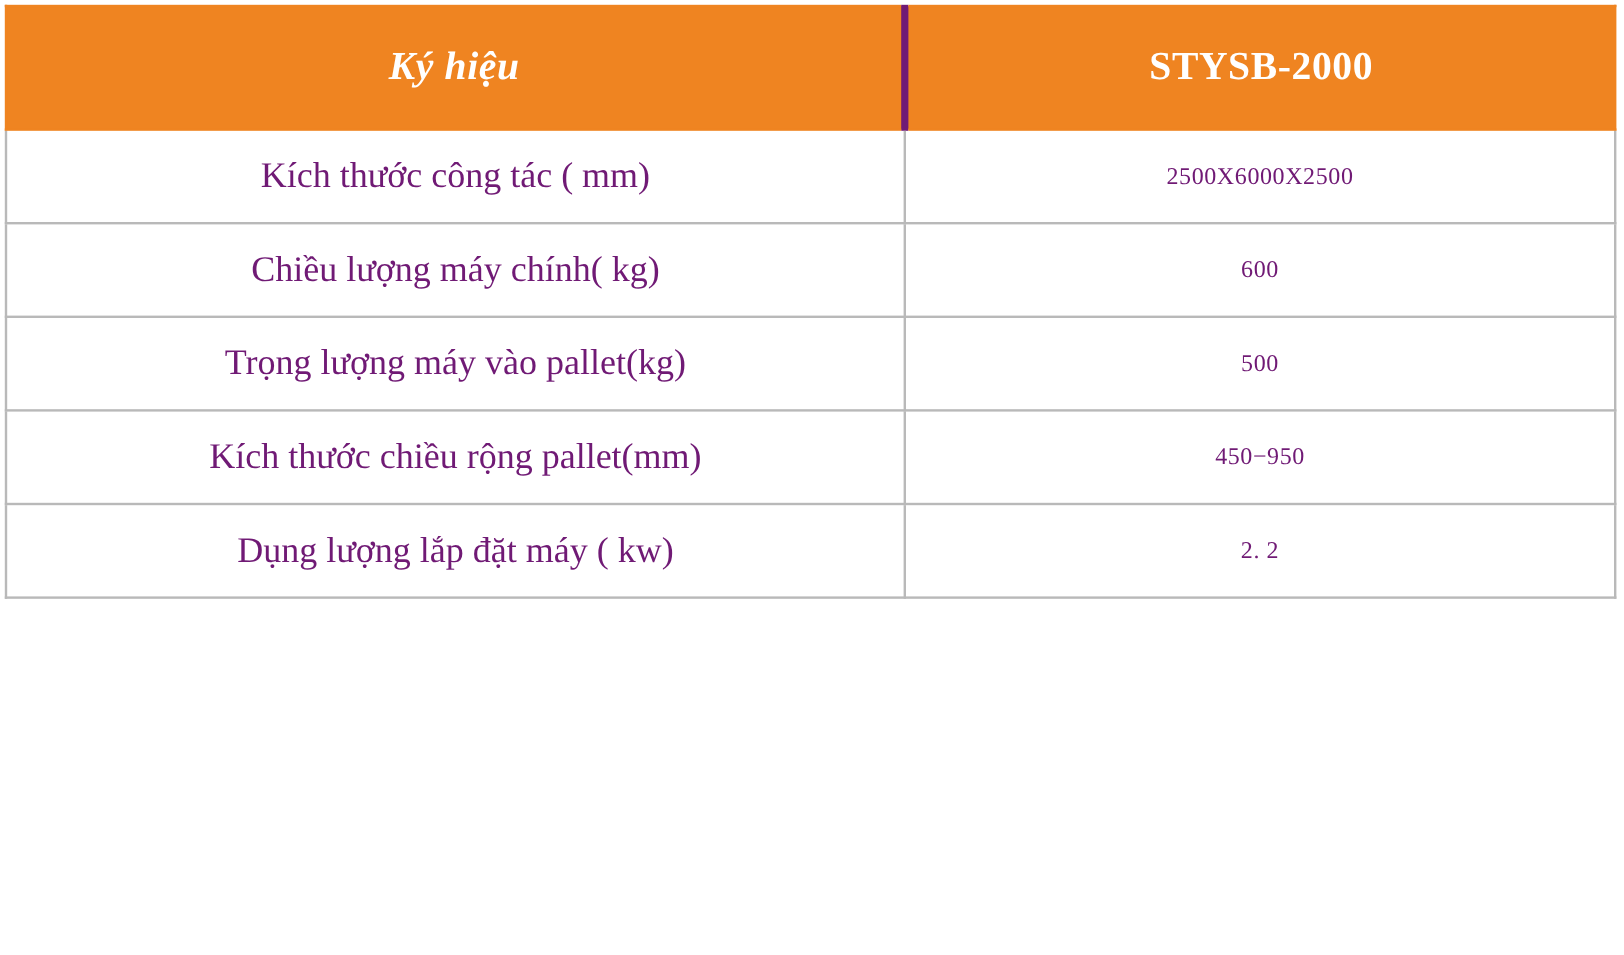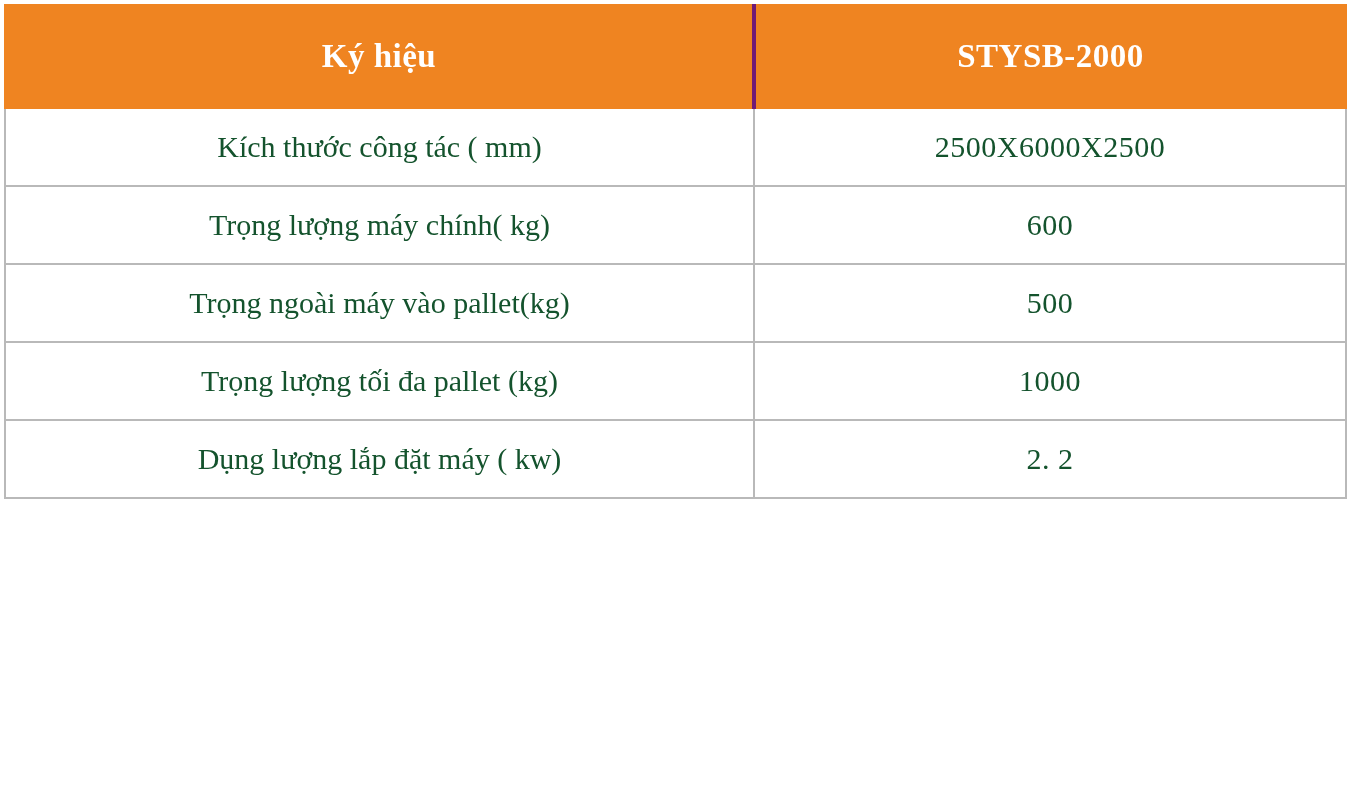--- a/index.html
+++ b/index.html
@@ -30,44 +30,45 @@
   table.spec-table col.c1 { width: 749px; }
   table.spec-table col.c2 { width: 592px; }
 
   .spec-table th,
   .spec-table td {
     border: 2px solid #b9b9b9;
     text-align: center;
     vertical-align: middle;
     padding: 0;
     font-family: "Liberation Serif", serif;
-    color: #14532d;
+    color: #701a75;
   }
   .spec-table thead th {
     background: #ef8421;
     color: #ffffff;
     font-weight: bold;
     font-size: 33px;
     height: 101px;
     letter-spacing: 0.5px;
     border-color: #ef8421;
   }
   .spec-table thead th.head-left {
-    border-right: 4px solid #701a75;
+    border-right: 6px solid #701a75;
+    font-style: italic;
   }
   .spec-table tbody td {
     height: 76px;
     font-size: 30px;
     font-weight: normal;
   }
   .spec-table tbody td.label {
     font-size: 30px;
   }
   .spec-table tbody td.value {
-    font-size: 30px;
+    font-size: 20px;
     letter-spacing: 0.5px;
   }
   
   .spec-table {
     border: 2px solid #b9b9b9;
   }
 </style>
 </head>
 <body>
 
@@ -82,30 +83,30 @@
         <th class="head-left">Ký hiệu</th>
         <th class="head-right">STYSB-2000</th>
       </tr>
     </thead>
     <tbody>
       <tr>
         <td class="label">Kích thước công tác ( mm)</td>
         <td class="value">2500X6000X2500</td>
       </tr>
       <tr>
-        <td class="label">Trọng lượng máy chính( kg)</td>
+        <td class="label">Chiều lượng máy chính( kg)</td>
         <td class="value">600</td>
       </tr>
       <tr>
-        <td class="label">Trọng ngoài máy vào pallet(kg)</td>
+        <td class="label">Trọng lượng máy vào pallet(kg)</td>
         <td class="value">500</td>
       </tr>
       <tr>
-        <td class="label">Trọng lượng tối đa pallet (kg)</td>
-        <td class="value">1000</td>
+        <td class="label">Kích thước chiều rộng pallet(mm)</td>
+        <td class="value">450−950</td>
       </tr>
       <tr>
         <td class="label">Dụng lượng lắp đặt máy ( kw)</td>
         <td class="value">2. 2</td>
       </tr>
     </tbody>
   </table>
 </div>
 
 </body></html>

